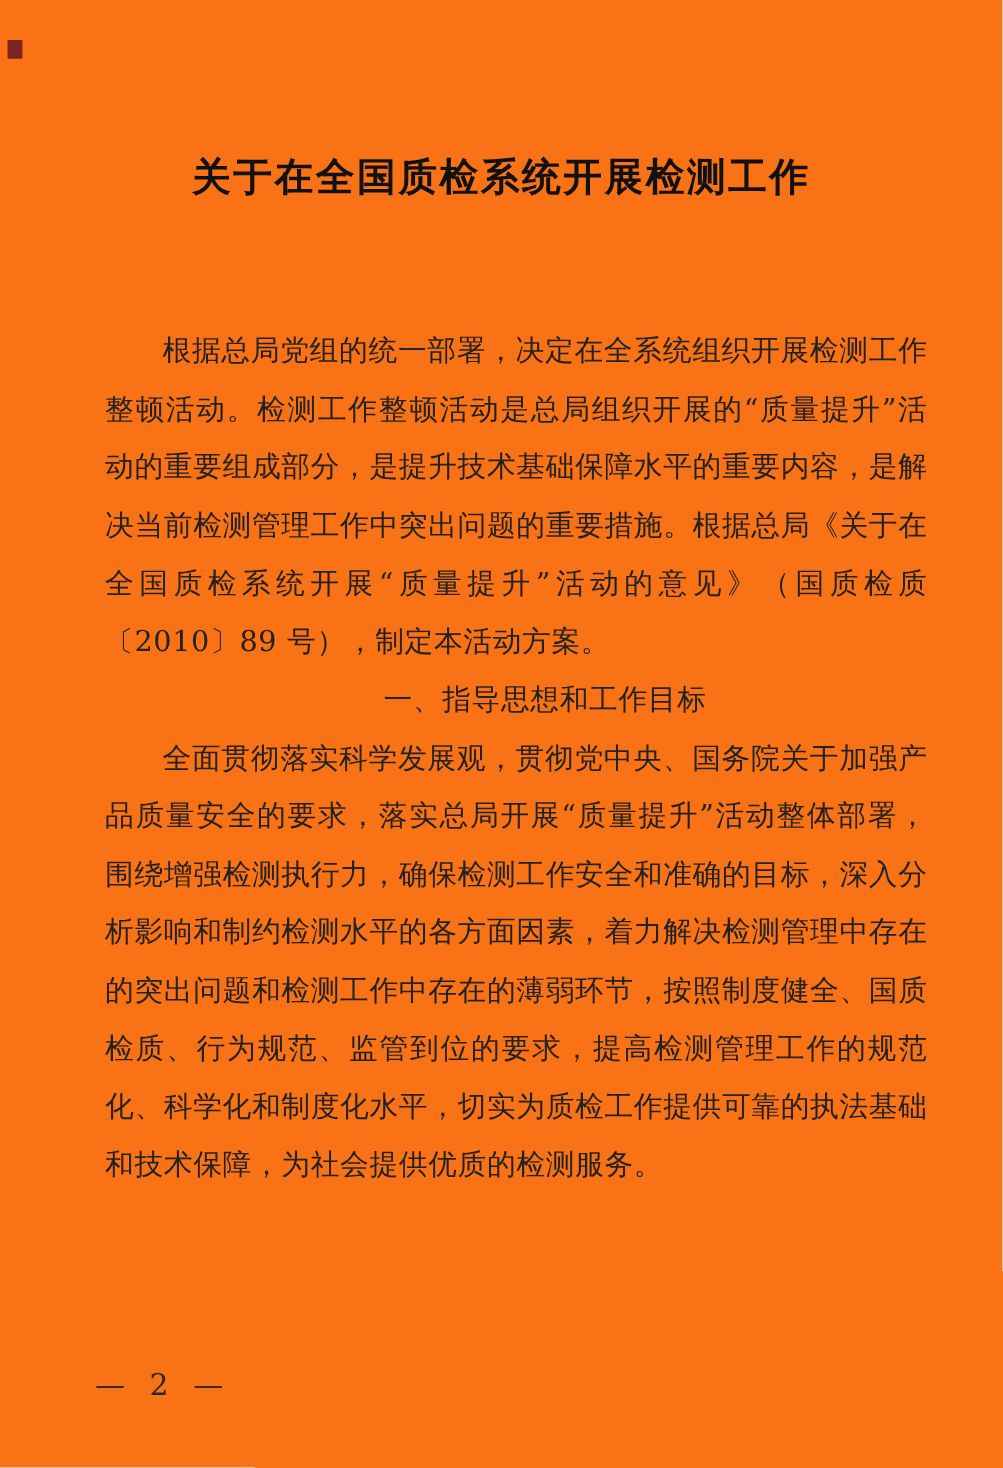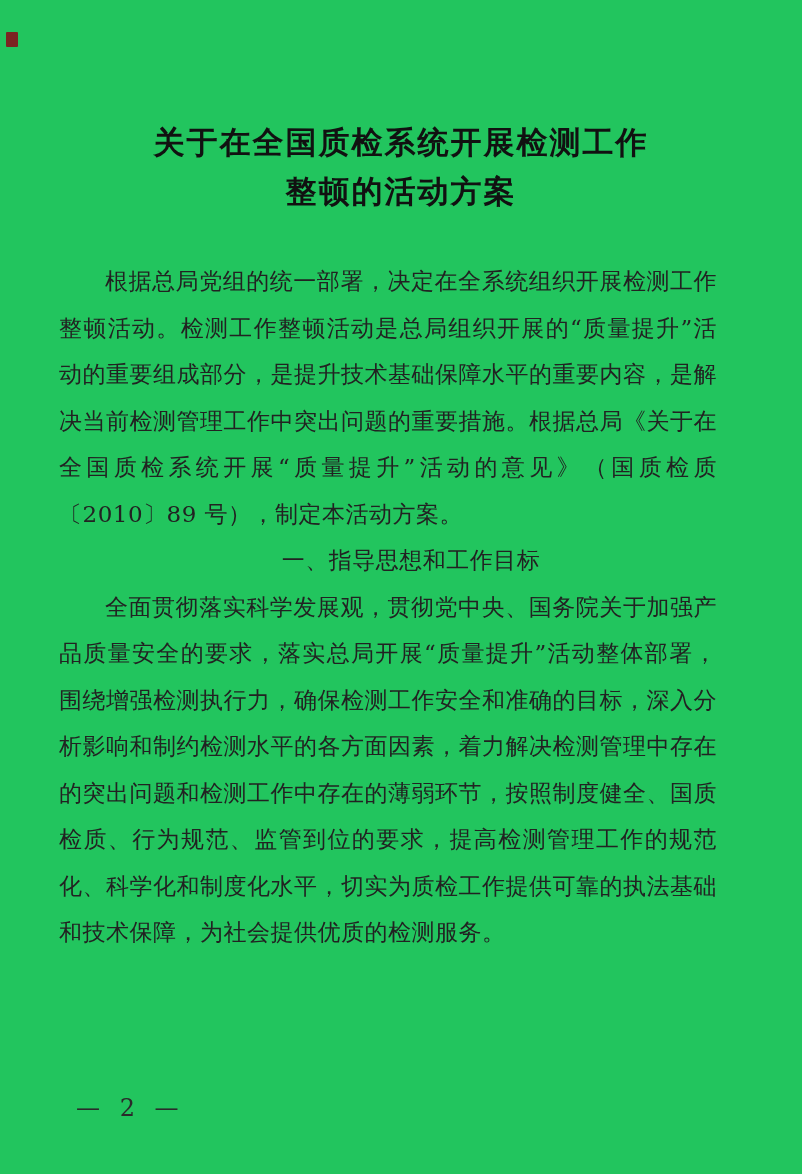--- a/index.html
+++ b/index.html
@@ -4,21 +4,21 @@
 <style>
   html, body {
     margin: 0;
     padding: 0;
     background: #ffffff;
   }
   .page {
     position: relative;
     width: 802px;
     height: 1174px;
-    background: #22c55e;
+    background: #f97316;
     overflow: hidden;
     font-family: "DejaVu Serif", "Liberation Serif", serif;
     color: #1f1f1f;
   }
   .corner-mark {
     position: absolute;
     left: 6px;
     top: 32px;
     width: 12px;
     height: 15px;
@@ -34,21 +34,21 @@
   .title-line {
     font-size: 31px;
     font-weight: bold;
     line-height: 49px;
     letter-spacing: 2px;
     color: #111111;
   }
   .body-block {
     position: absolute;
     top: 258px;
-    left: 59px;
+    left: 84px;
     width: 658px;
   }
   .para {
     margin: 0;
     font-size: 23px;
     line-height: 46.5px;
     text-align: justify;
     text-justify: inter-character;
     text-indent: 2em;
     color: #222222;
@@ -69,21 +69,20 @@
 </style>
 </head>
 <body>
 
 <div class="page">
 
   <div class="corner-mark" style="background: rgb(123, 36, 34);"></div>
 
   <div class="title-block">
     <div class="title-line">关于在全国质检系统开展检测工作</div>
-    <div class="title-line">整顿的活动方案</div>
   </div>
 
   <div class="body-block">
       <p class="para body">根据总局党组的统一部署，决定在全系统组织开展检测工作整顿活动。检测工作整顿活动是总局组织开展的“质量提升”活动的重要组成部分，是提升技术基础保障水平的重要内容，是解决当前检测管理工作中突出问题的重要措施。根据总局《关于在全国质检系统开展“质量提升”活动的意见》（国质检质〔2010〕89 号），制定本活动方案。</p>
       <p class="para heading">一、指导思想和工作目标</p>
       <p class="para body">全面贯彻落实科学发展观，贯彻党中央、国务院关于加强产品质量安全的要求，落实总局开展“质量提升”活动整体部署，围绕增强检测执行力，确保检测工作安全和准确的目标，深入分析影响和制约检测水平的各方面因素，着力解决检测管理中存在的突出问题和检测工作中存在的薄弱环节，按照制度健全、国质检质、行为规范、监管到位的要求，提高检测管理工作的规范化、科学化和制度化水平，切实为质检工作提供可靠的执法基础和技术保障，为社会提供优质的检测服务。</p>
     </div>
 
   <div class="page-number">— 2 —</div>
 

